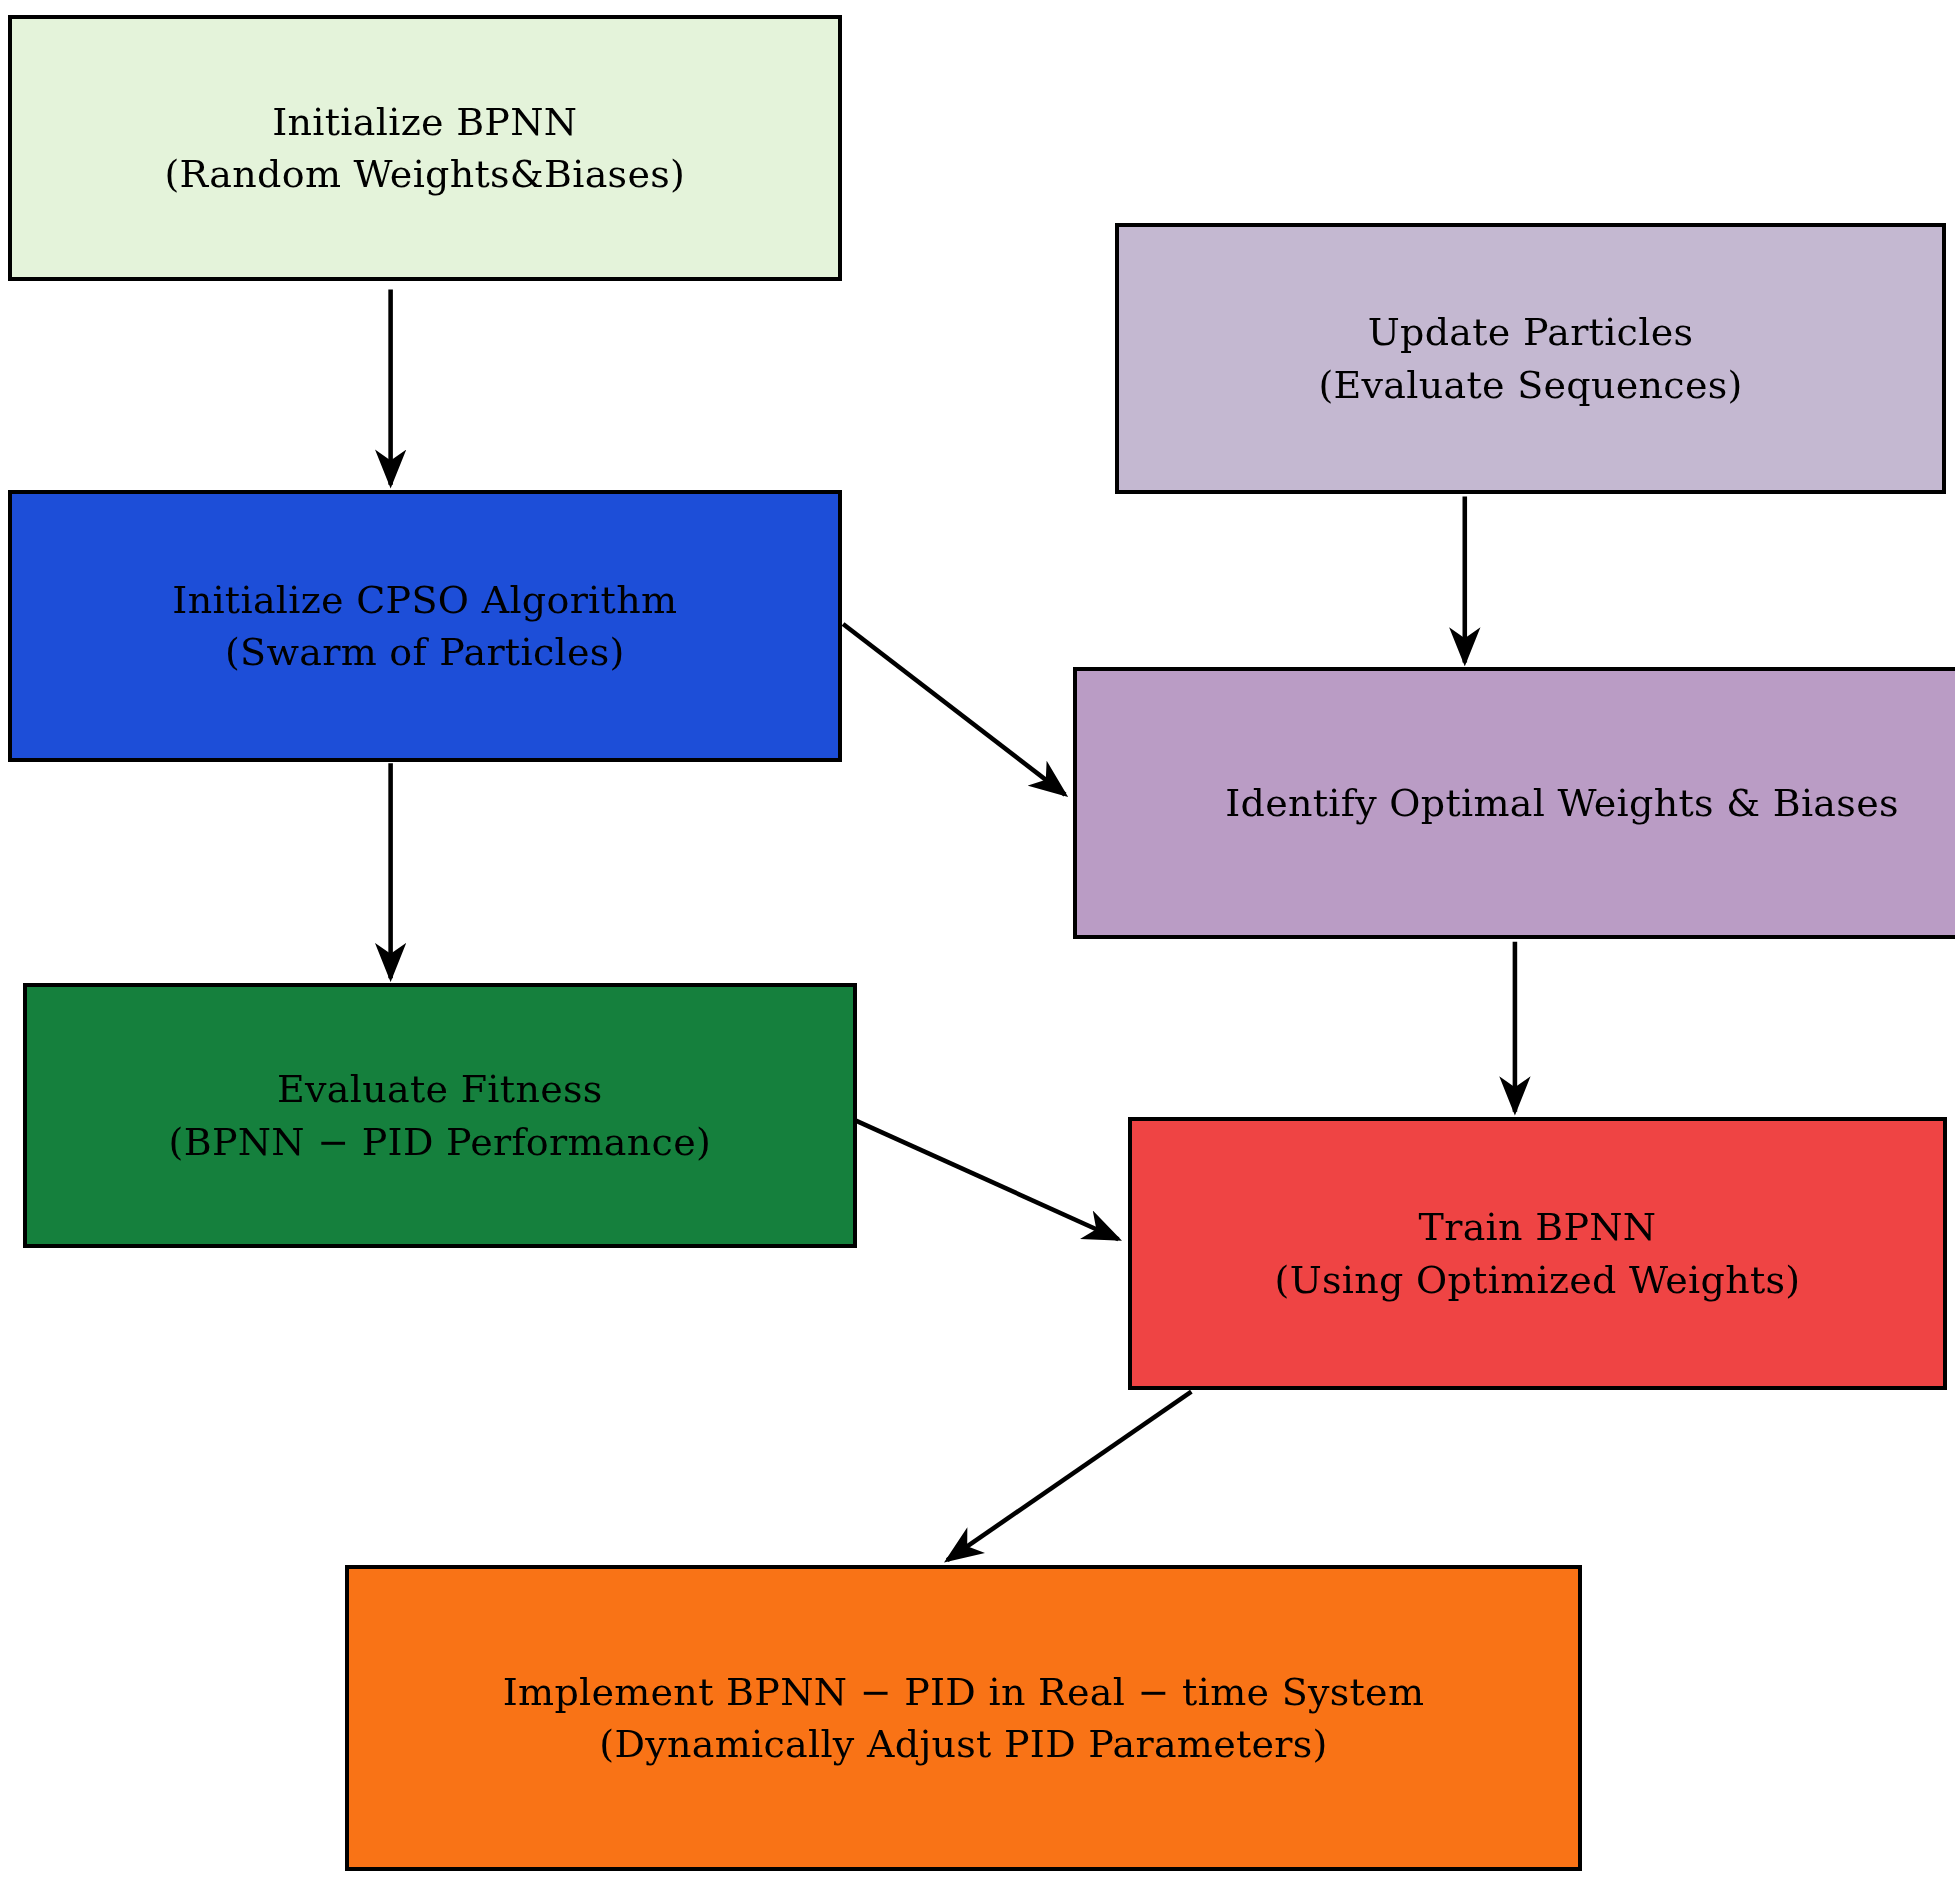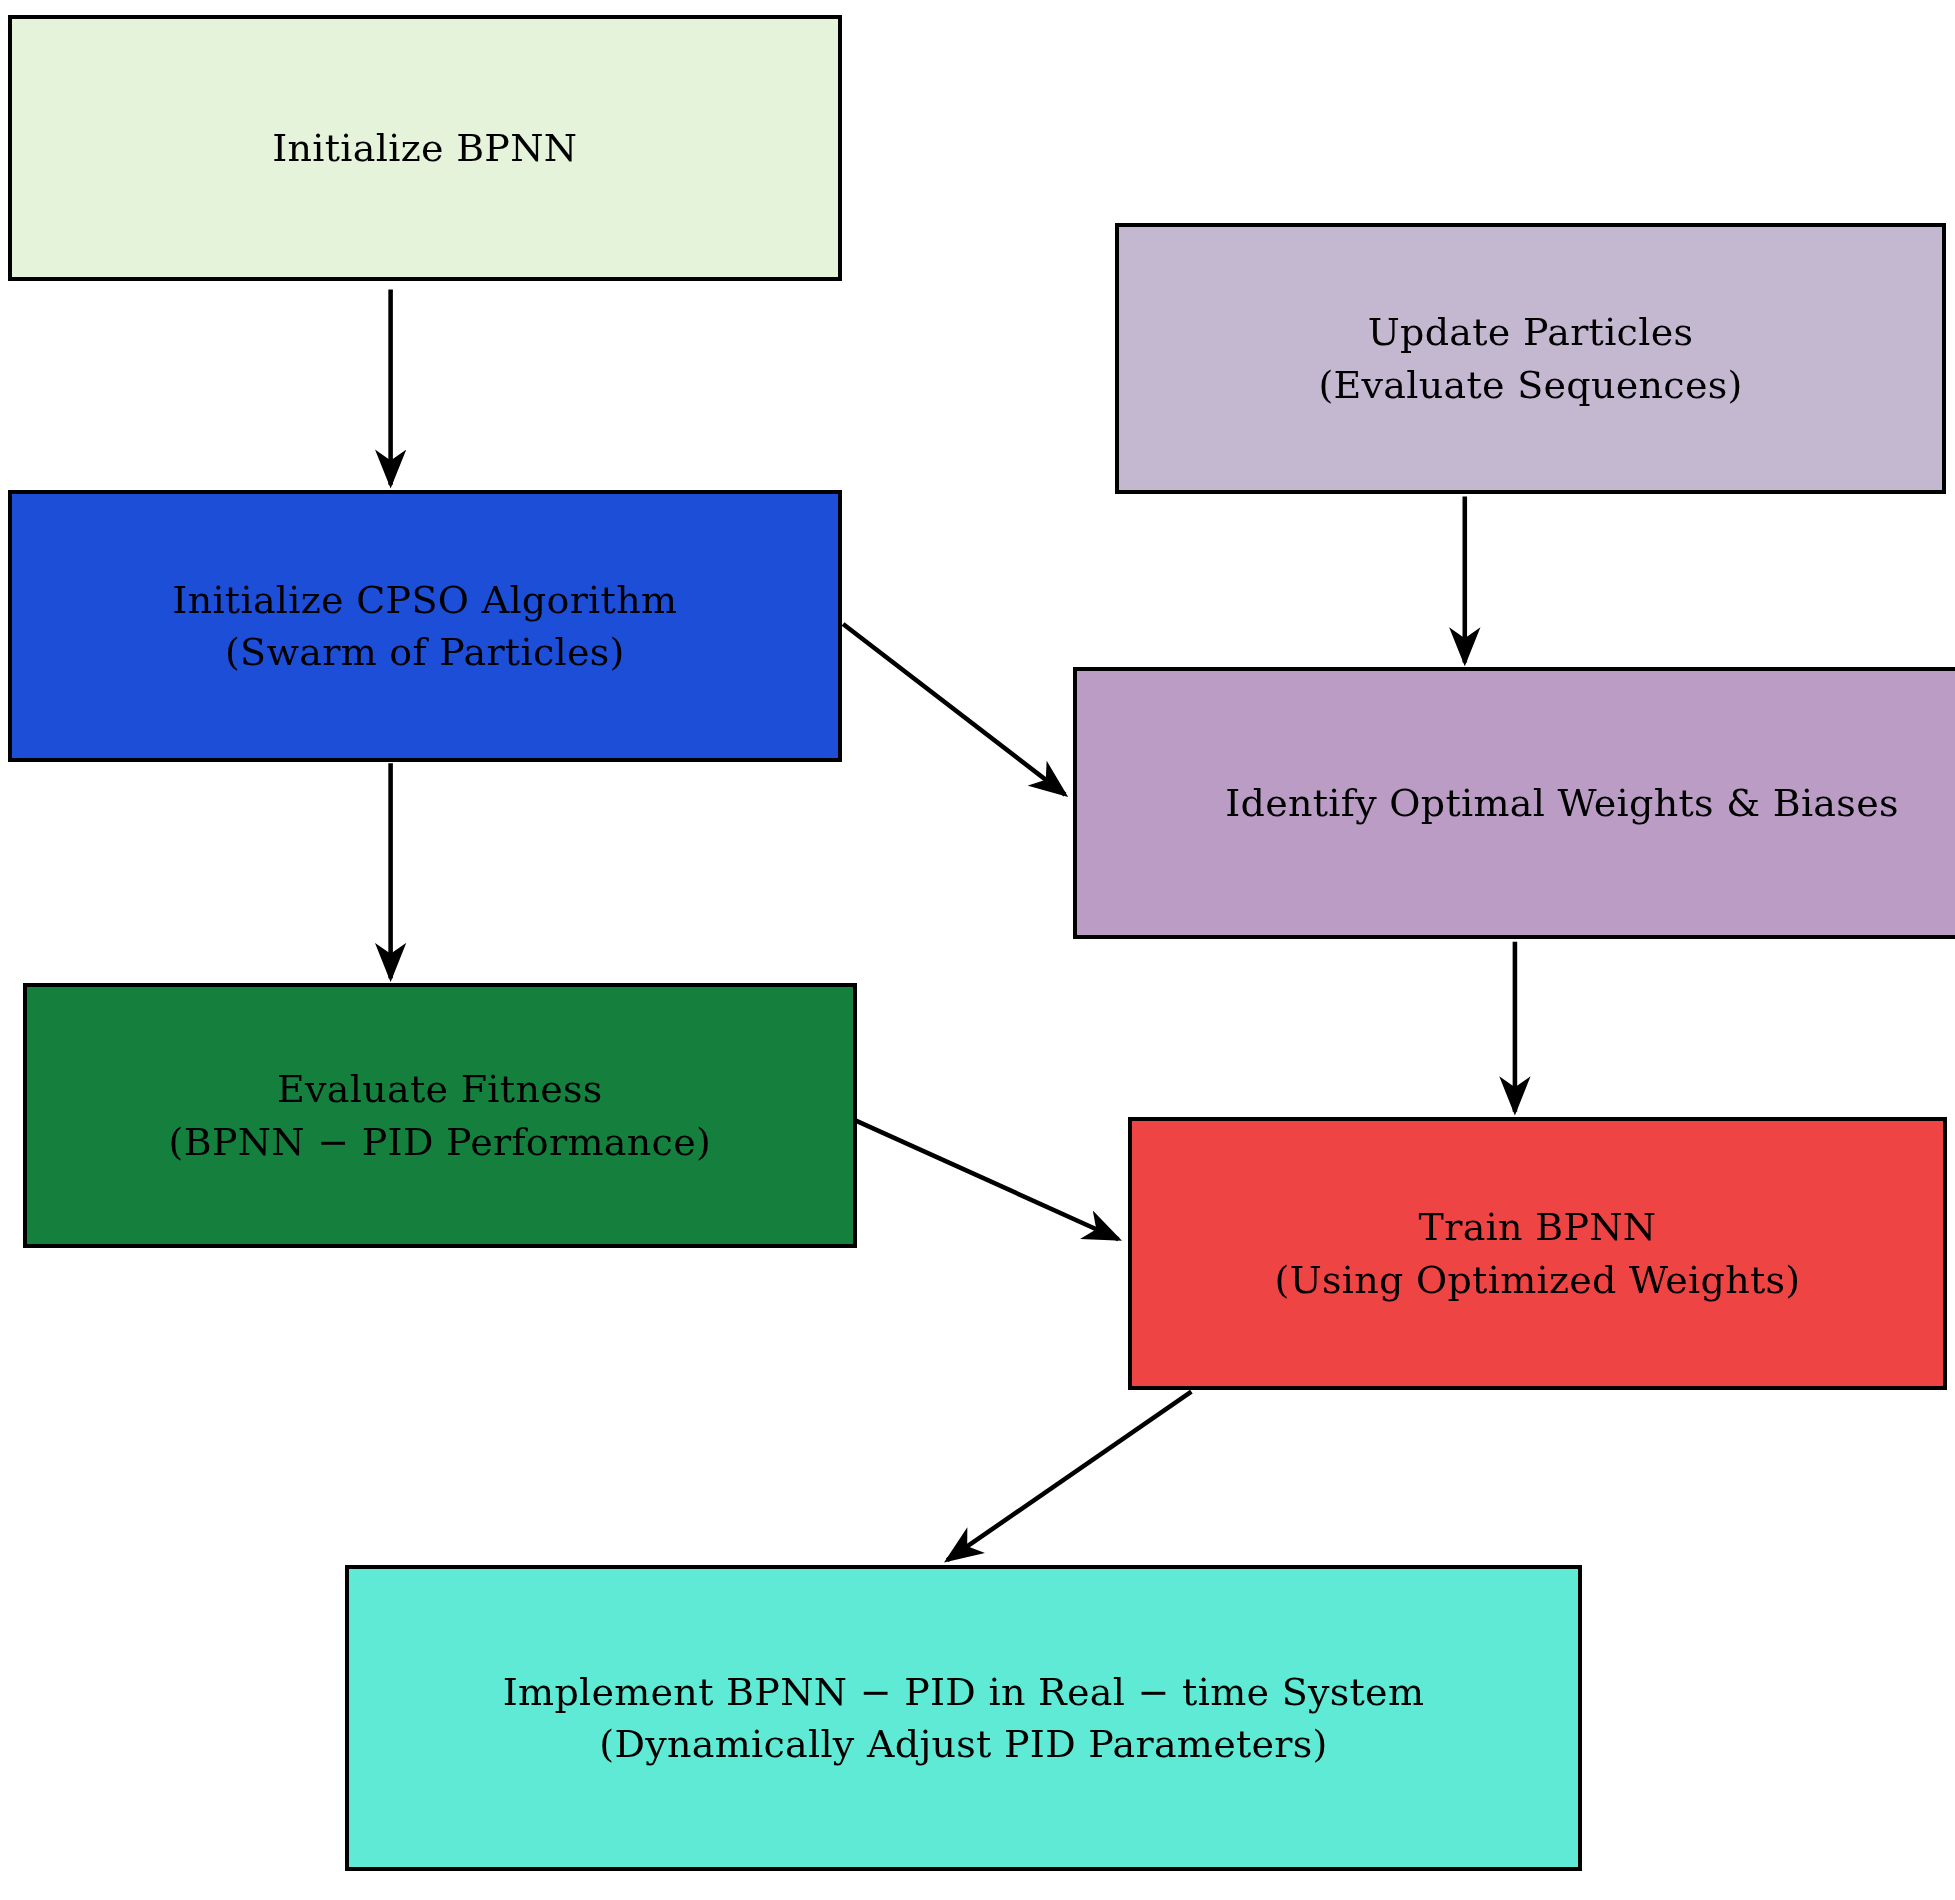--- a/index.html
+++ b/index.html
@@ -78,20 +78,21 @@
     <line class="edge" x1="1295" y1="958" x2="1636" y2="1220" marker-end="url(#arrowhead)"></line>
     <line class="edge" x1="2250" y1="762" x2="2250" y2="1017" marker-end="url(#arrowhead)"></line>
     <line class="edge" x1="2327" y1="1446" x2="2327" y2="1707" marker-end="url(#arrowhead)"></line>
     <line class="edge" x1="1295" y1="1712" x2="1718" y2="1903" marker-end="url(#arrowhead)"></line>
     <line class="edge" x1="1830" y1="2137" x2="1455" y2="2396" marker-end="url(#arrowhead)"></line>
   </svg>
 
   <div class="node" id="node-a" style="background-color: rgb(228, 243, 218);">
     <div class="label">
       <span>Initialize BPNN</span>
+      <span>(Random Weights&amp;Biases)</span>
     </div>
   </div>
 
   <div class="node" id="node-b" style="background-color: #1d4ed8;">
     <div class="label">
       <span>Initialize CPSO Algorithm</span>
       <span>(Swarm of Particles)</span>
     </div>
   </div>
 
@@ -116,21 +117,21 @@
     </div>
   </div>
 
   <div class="node" id="node-f" style="background-color: #ef4444;">
     <div class="label">
       <span>Train BPNN</span>
       <span>(Using Optimized Weights)</span>
     </div>
   </div>
 
-  <div class="node" id="node-g" style="background-color: #5eead4; justify-content: center;">
+  <div class="node" id="node-g" style="background-color: #f97316; justify-content: center;">
     <div class="label">
       <span>Implement BPNN − PID in Real − time System</span>
       <span>(Dynamically Adjust PID Parameters)</span>
     </div>
   </div>
 
 </div>
 
 
 </body></html>

